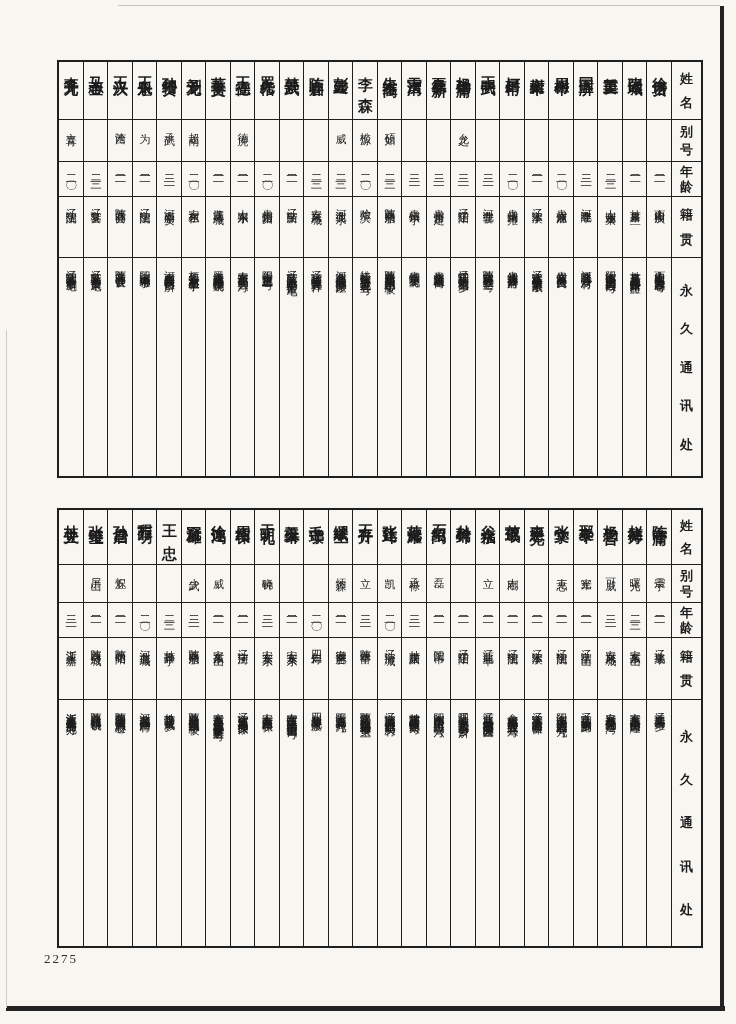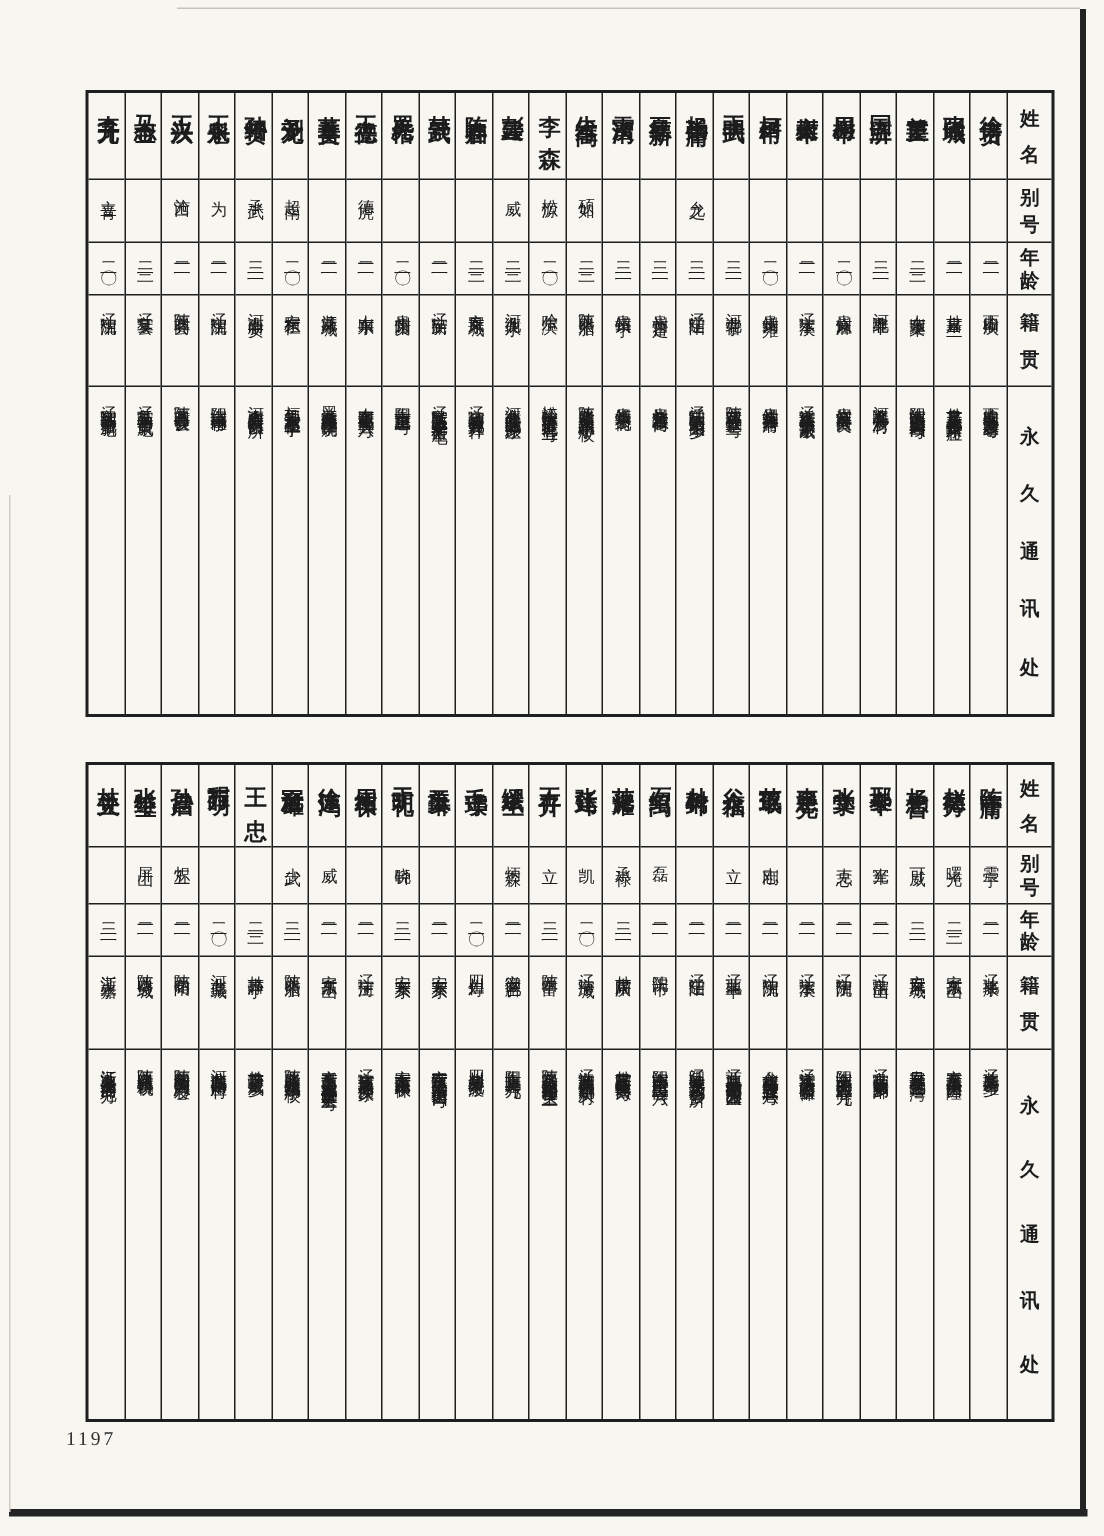--- a/index.html
+++ b/index.html
@@ -960,18 +960,18 @@
           <span class="vtext">二二</span>
         </div>
     <div class="cell c-native">
           <span class="vtext">浙江永嘉</span>
         </div>
     <div class="cell c-addr">
           <span class="vtext">浙江永嘉县罗浮乡浦西地方</span>
         </div>
   </div>
     </section>
-  <div class="page-number">1197</div>
+  <div class="page-number">2275</div>
   <div class="edge edge-right"></div>
   <div class="edge edge-bottom"></div>
   <div class="edge-top"></div>
   <div class="edge-left"></div>
 </div>
 
 </body></html>

